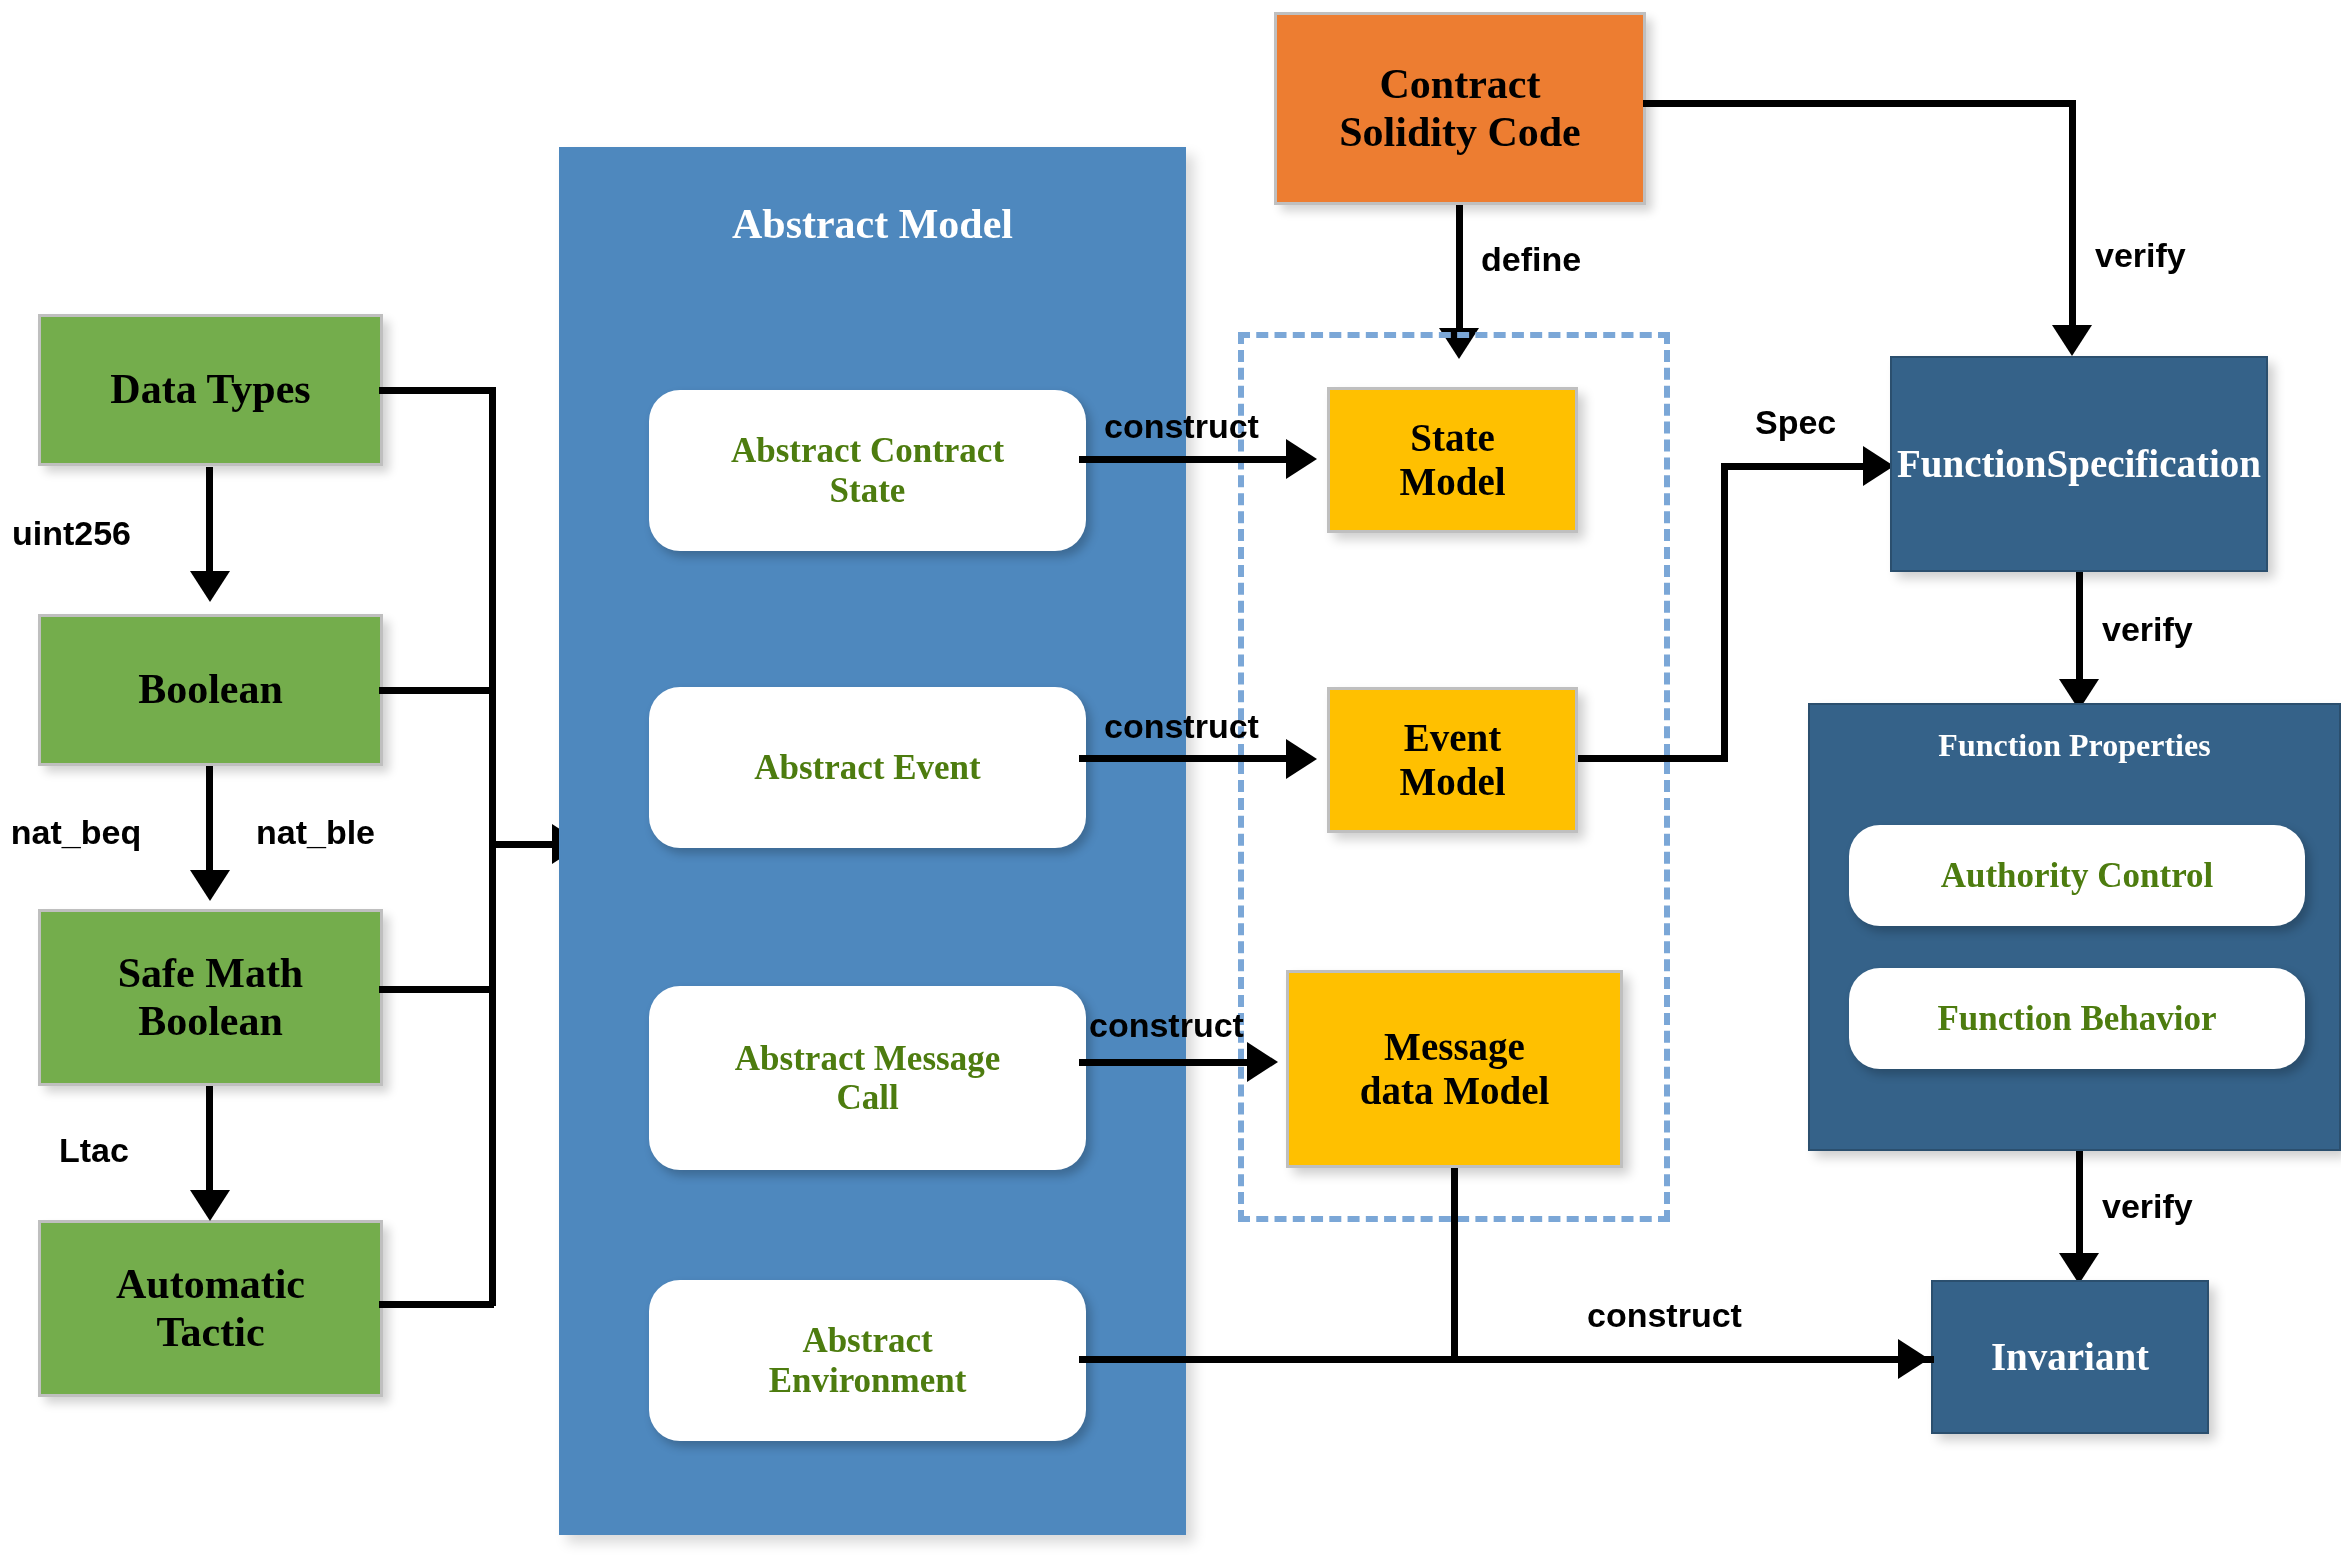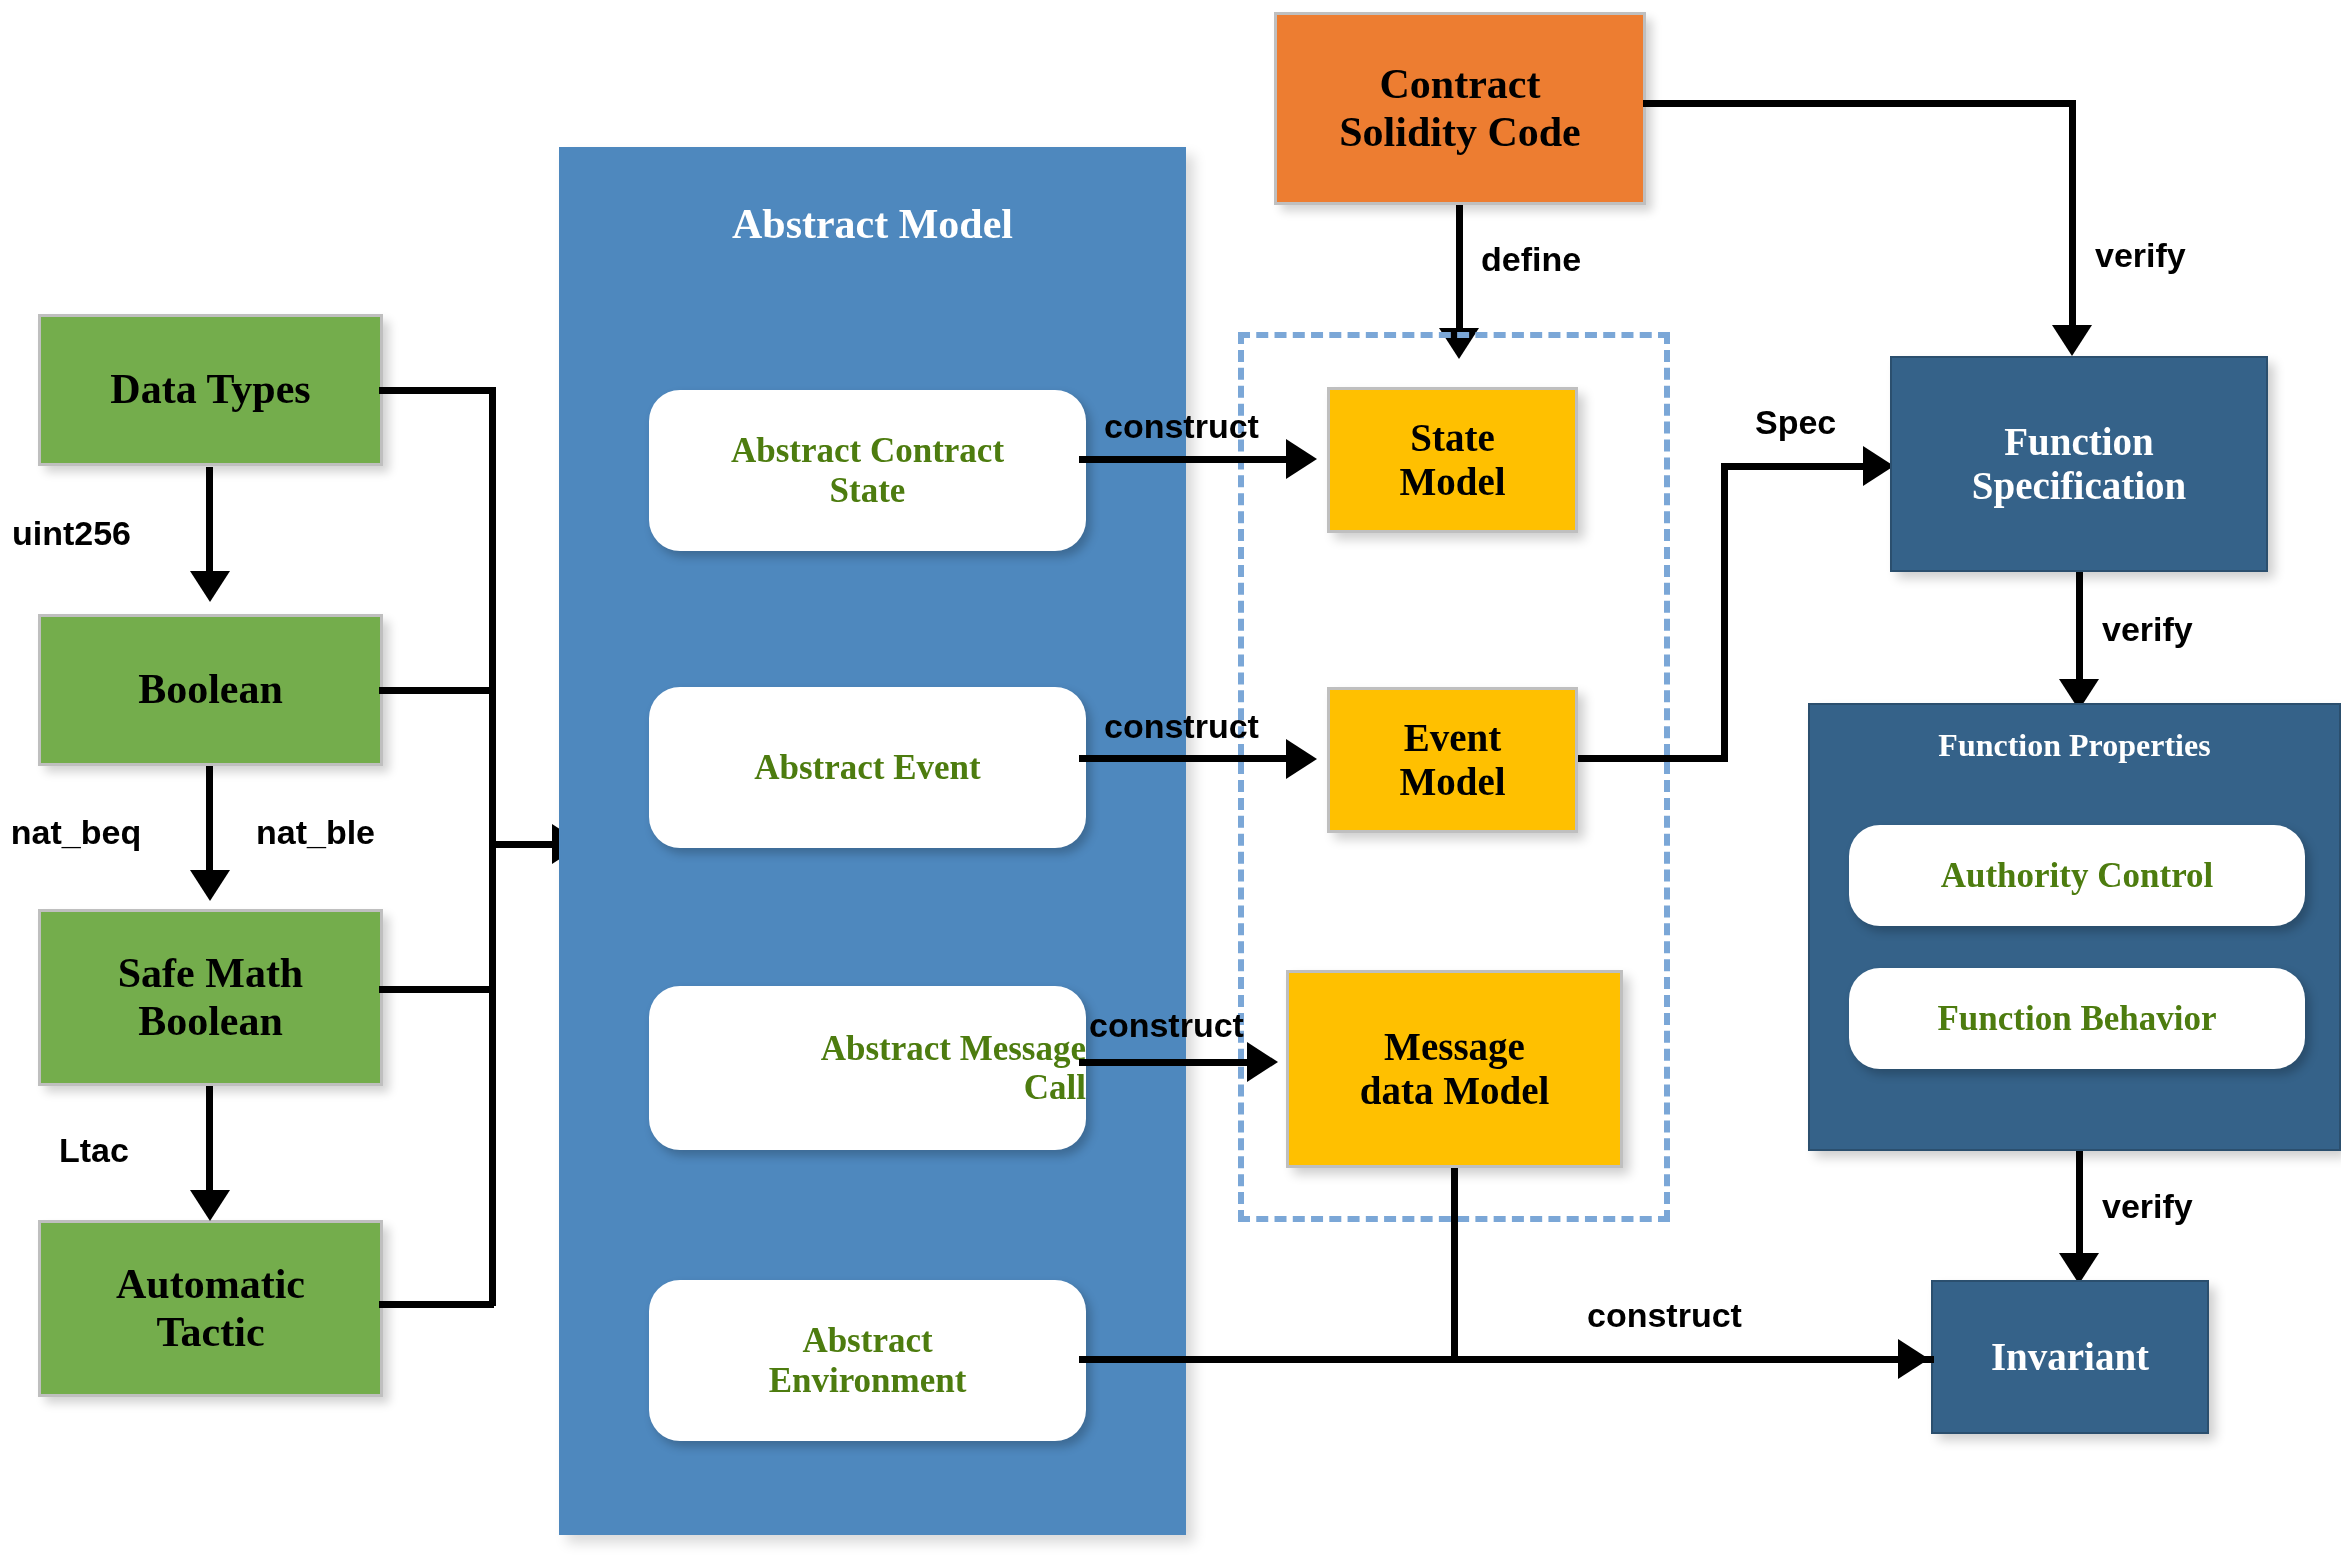--- a/index.html
+++ b/index.html
@@ -100,21 +100,21 @@
 
   <div class="node white-pill" style="left:649px;top:390px;width:437px;height:161px;flex-direction:column;">
     <span>Abstract Contract</span>
     <span>State</span>
   </div>
 
   <div class="node white-pill" style="left:649px;top:687px;width:437px;height:161px;flex-direction:column;">
     <span>Abstract Event</span>
   </div>
 
-  <div class="node white-pill" style="left:649px;top:986px;width:437px;height:164px;flex-direction:column;align-items:flex-end;">
+  <div class="node white-pill" style="left:649px;top:986px;width:437px;height:184px;flex-direction:column;">
     <span>Abstract Message</span>
     <span>Call</span>
   </div>
 
   <div class="node white-pill" style="left:649px;top:1280px;width:437px;height:161px;flex-direction:column;">
     <span>Abstract</span>
     <span>Environment</span>
   </div>
 
   <div class="node orange" style="left:1274px;top:12px;width:372px;height:193px;flex-direction:column;">
@@ -159,21 +159,21 @@
   <div class="ln h" style="left:1079px;top:1059px;width:170px;"></div>
   <div class="arrow right" style="left:1247px;top:1042px;"></div>
   <div class="elabel el-sans" style="left:1089px;top:1006px;">construct</div>
 
   <div class="ln h" style="left:1578px;top:755px;width:150px;"></div>
   <div class="ln v" style="left:1721px;top:463px;height:297px;"></div>
   <div class="ln h" style="left:1721px;top:463px;width:150px;"></div>
   <div class="arrow right" style="left:1863px;top:446px;"></div>
   <div class="elabel el-sans" style="left:1755px;top:403px;">Spec</div>
 
-  <div class="node darkblue" style="left:1890px;top:356px;width:378px;height:216px;flex-direction:column;text-align:right;">
+  <div class="node darkblue" style="left:1890px;top:356px;width:378px;height:216px;flex-direction:row;text-align:right;">
     <span>Function</span>
     <span>Specification</span>
   </div>
 
   <div class="ln v" style="left:2076px;top:572px;height:111px;"></div>
   <div class="arrow down" style="left:2059px;top:679px;"></div>
   <div class="elabel el-sans" style="left:2102px;top:610px;">verify</div>
 
   <div class="node darkblue" style="left:1808px;top:703px;width:533px;height:448px;display:block;">
     <div id="fp-title" style="top:23px;">Function Properties</div>

